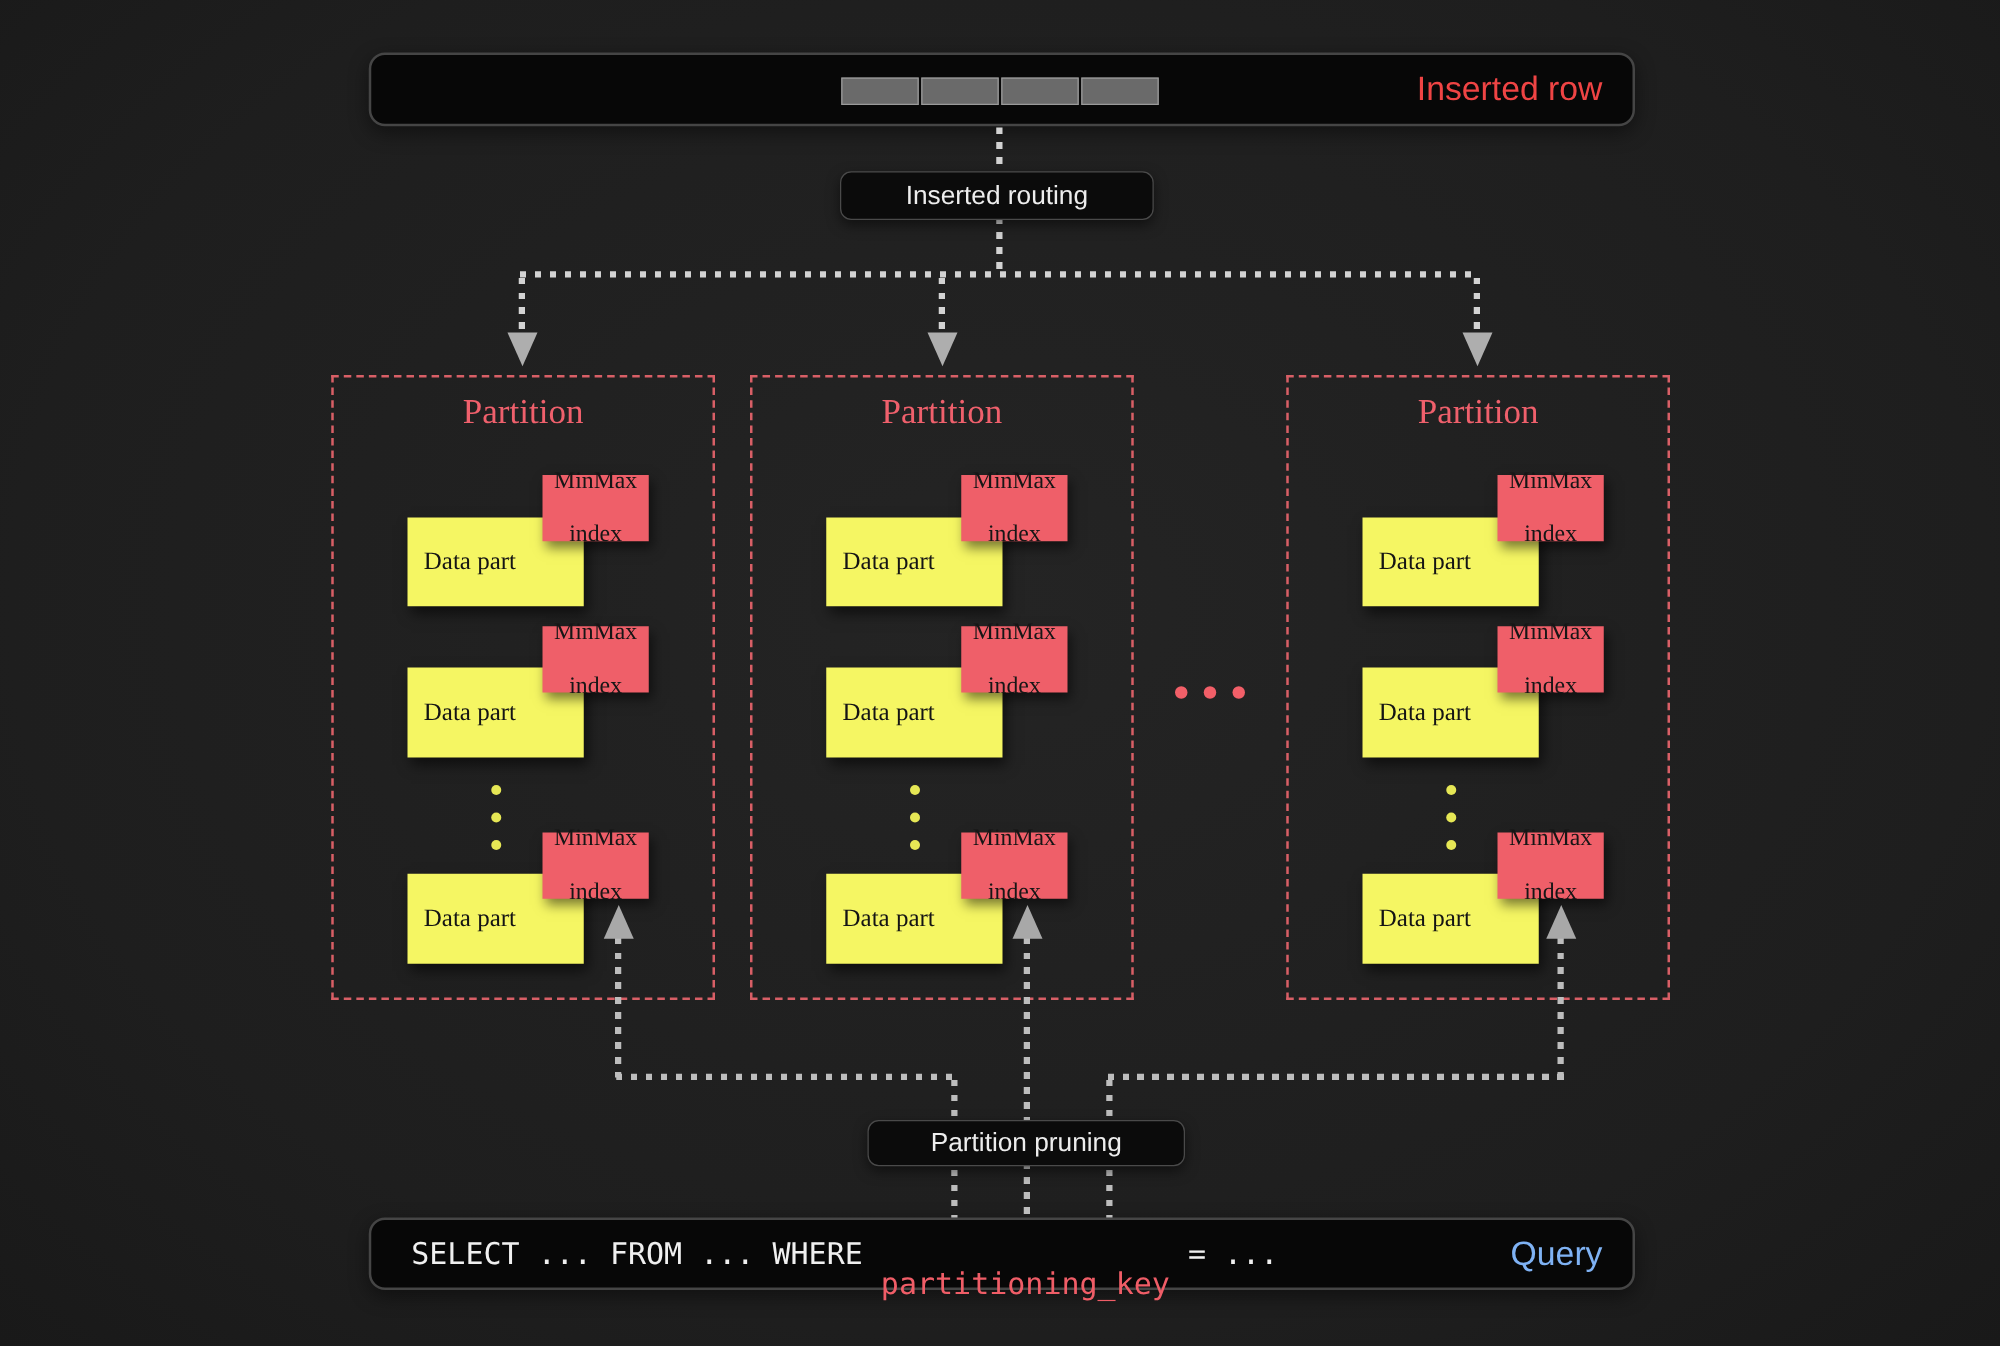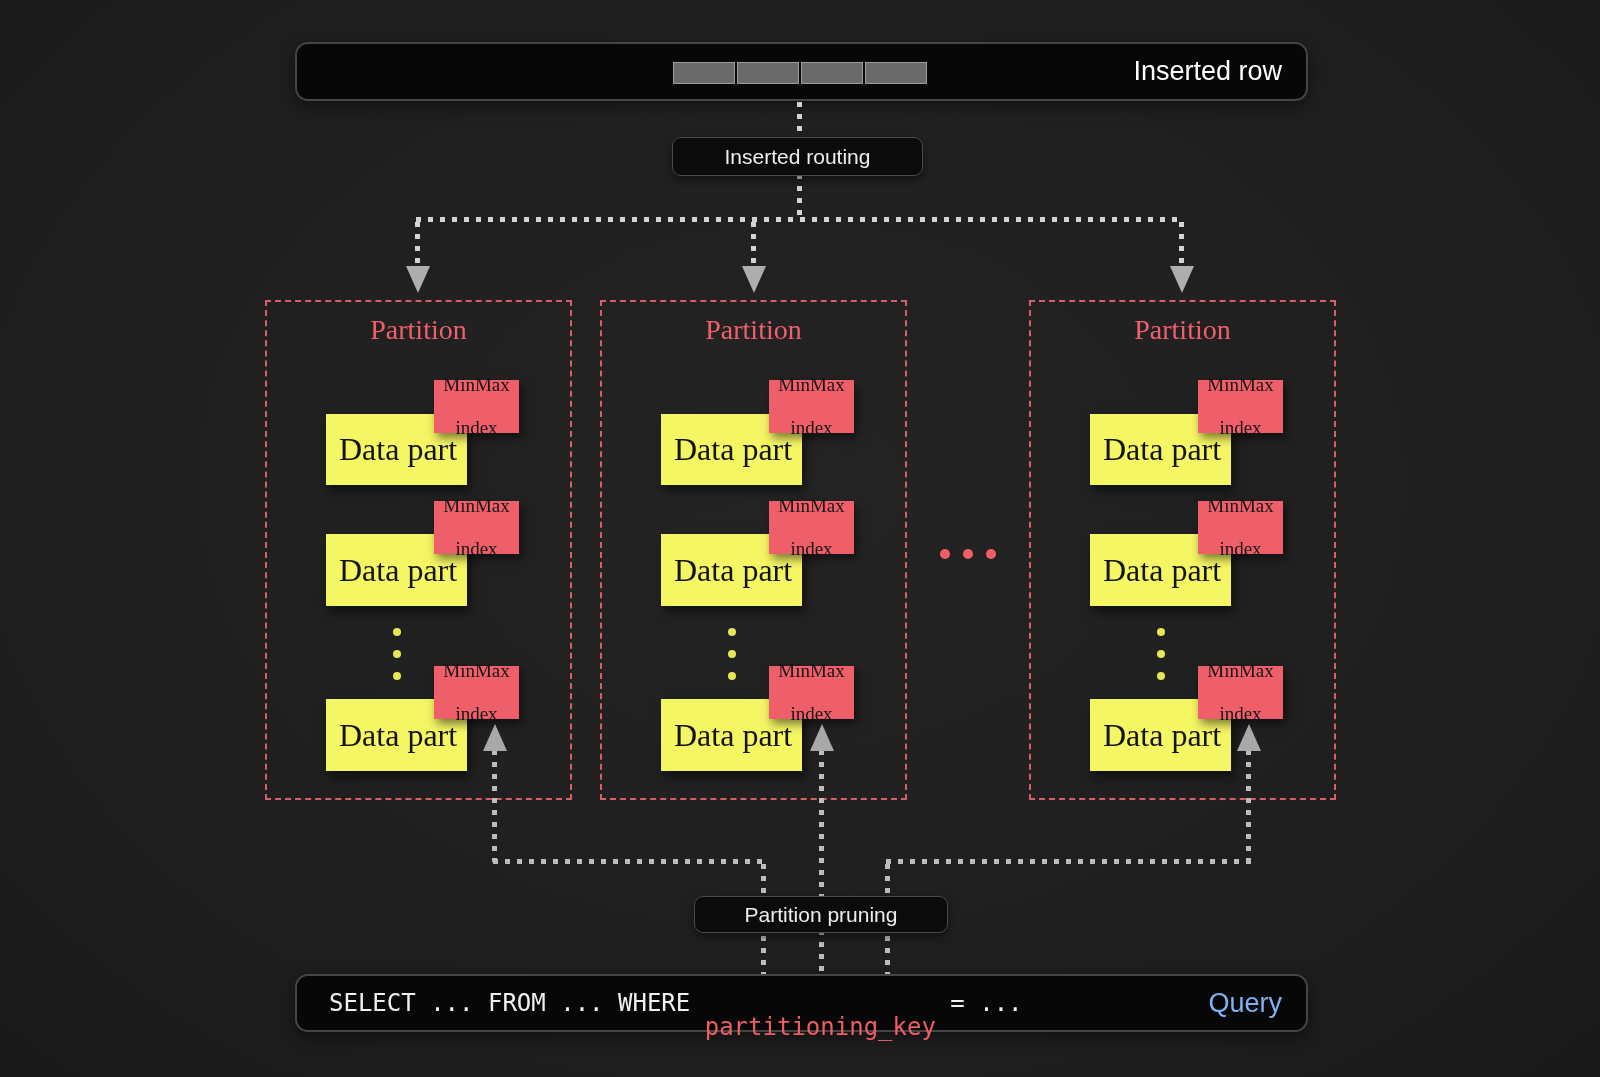--- a/index.html
+++ b/index.html
@@ -24,27 +24,27 @@
   .vline{position:absolute;width:5px;z-index:1;
     background:repeating-linear-gradient(180deg, var(--dash,#d3d3d3) 0 5px, transparent 5px 12px);}
   .arrow-down{position:absolute;width:0;height:0;z-index:2;
     border-left:12px solid transparent;border-right:12px solid transparent;border-top:27px solid #aeaeae;}
   .arrow-up{position:absolute;width:0;height:0;z-index:2;
     border-left:12px solid transparent;border-right:12px solid transparent;border-bottom:27px solid #a8a8a8;}
   
   .row-cells{position:absolute;left:376px;top:18px;display:flex;gap:2px;}
   .row-cell{width:62px;height:22px;background:#6a6a6a;border:1px solid #9a9a9a;box-sizing:border-box;}
   .blue-label{position:absolute;right:24px;top:0;height:100%;display:flex;align-items:center;
-    color:#ffffff;font-size:27px;}
+    color:#ef4444;font-size:27px;}
   
   .partition{position:absolute;width:307px;height:500px;border:2px dashed #d85f66;box-sizing:border-box;z-index:0;font-family:Liberation Serif, serif;}
   .partition-title{position:absolute;left:0;top:12px;width:100%;text-align:center;
     color:#ef606c;font-size:28px;}
   .data-part{position:absolute;width:141px;height:72px;background:#f5f663;color:#141414;
-    font-size:32px;display:flex;align-items:center;padding-left:13px;box-sizing:border-box;
+    font-size:20px;display:flex;align-items:center;padding-left:13px;box-sizing:border-box;
     z-index:2;box-shadow:3px 6px 10px rgba(0,0,0,.55);}
   .minmax{position:absolute;width:85px;height:53px;background:#ef5f69;color:#161616;
     font-size:19px;line-height:1.18;display:flex;flex-direction:column;align-items:center;justify-content:center;
     z-index:3;box-shadow:3px 5px 9px rgba(0,0,0,.5);text-align:center;gap:20px;}
   .ydots{position:absolute;display:flex;flex-direction:column;gap:14px;z-index:1;}
   .ydot{width:8px;height:8px;border-radius:50%;background:#e6e755;}
   .ellipsis{position:absolute;left:940px;top:549px;display:flex;gap:13px;z-index:1;}
   .rdot{width:10px;height:10px;border-radius:50%;background:#f25f68;}
   
   .query-code{position:absolute;left:32px;top:0;height:100%;display:flex;align-items:center;

